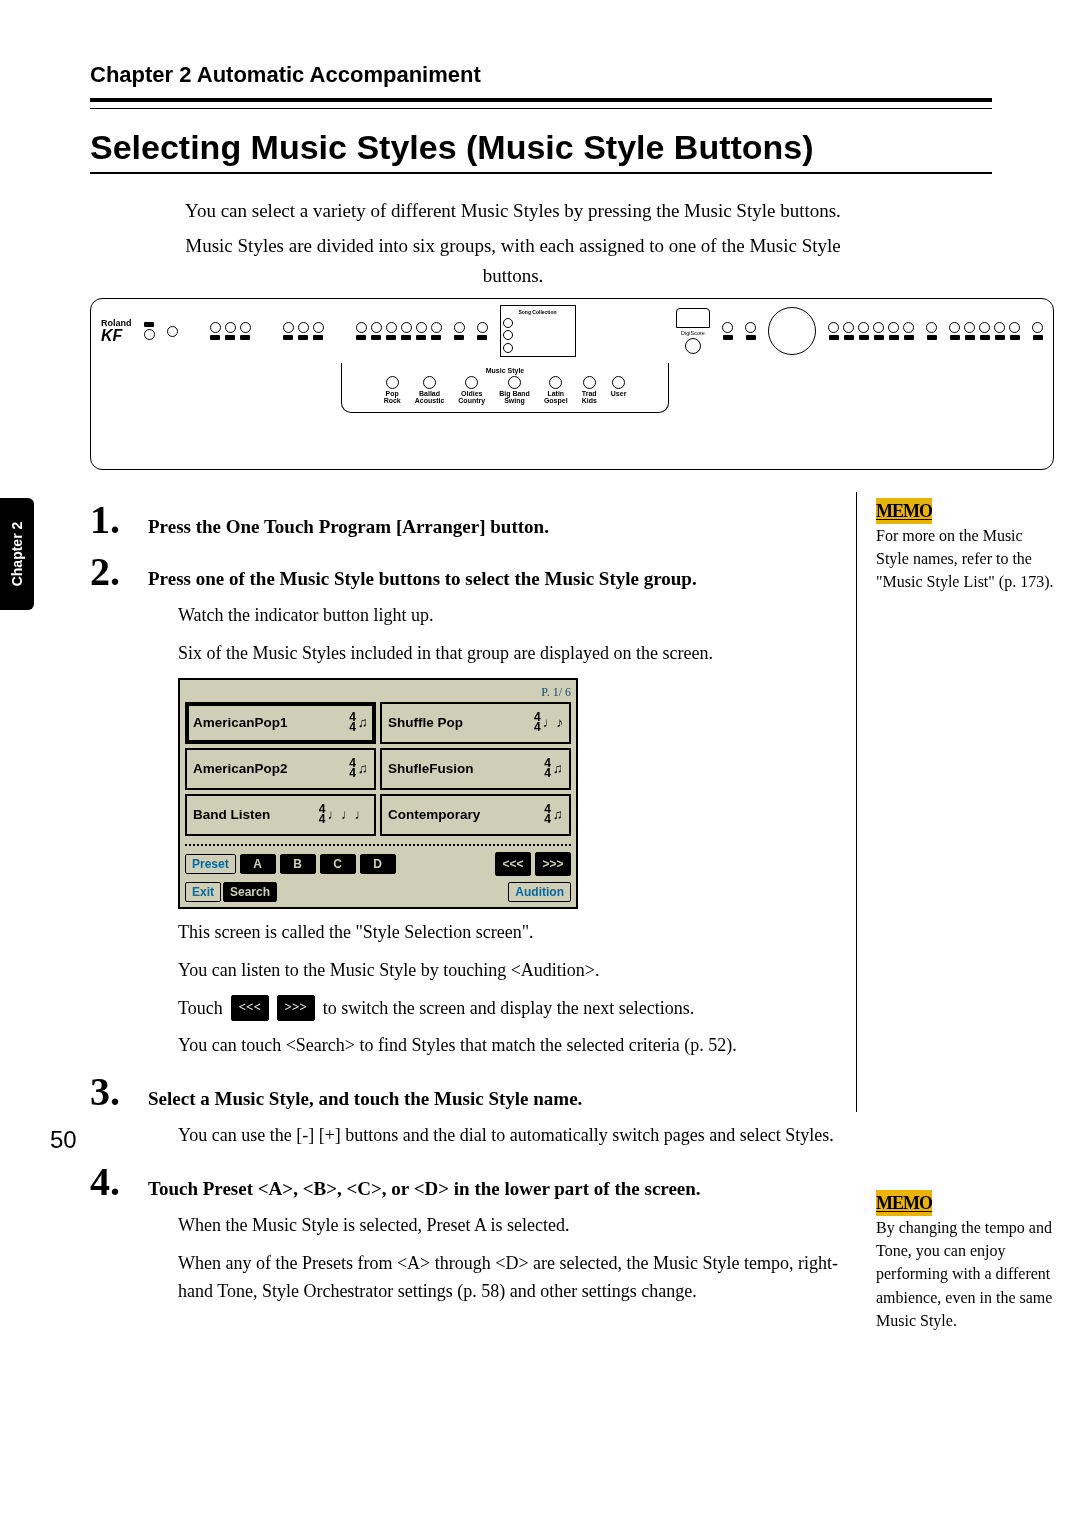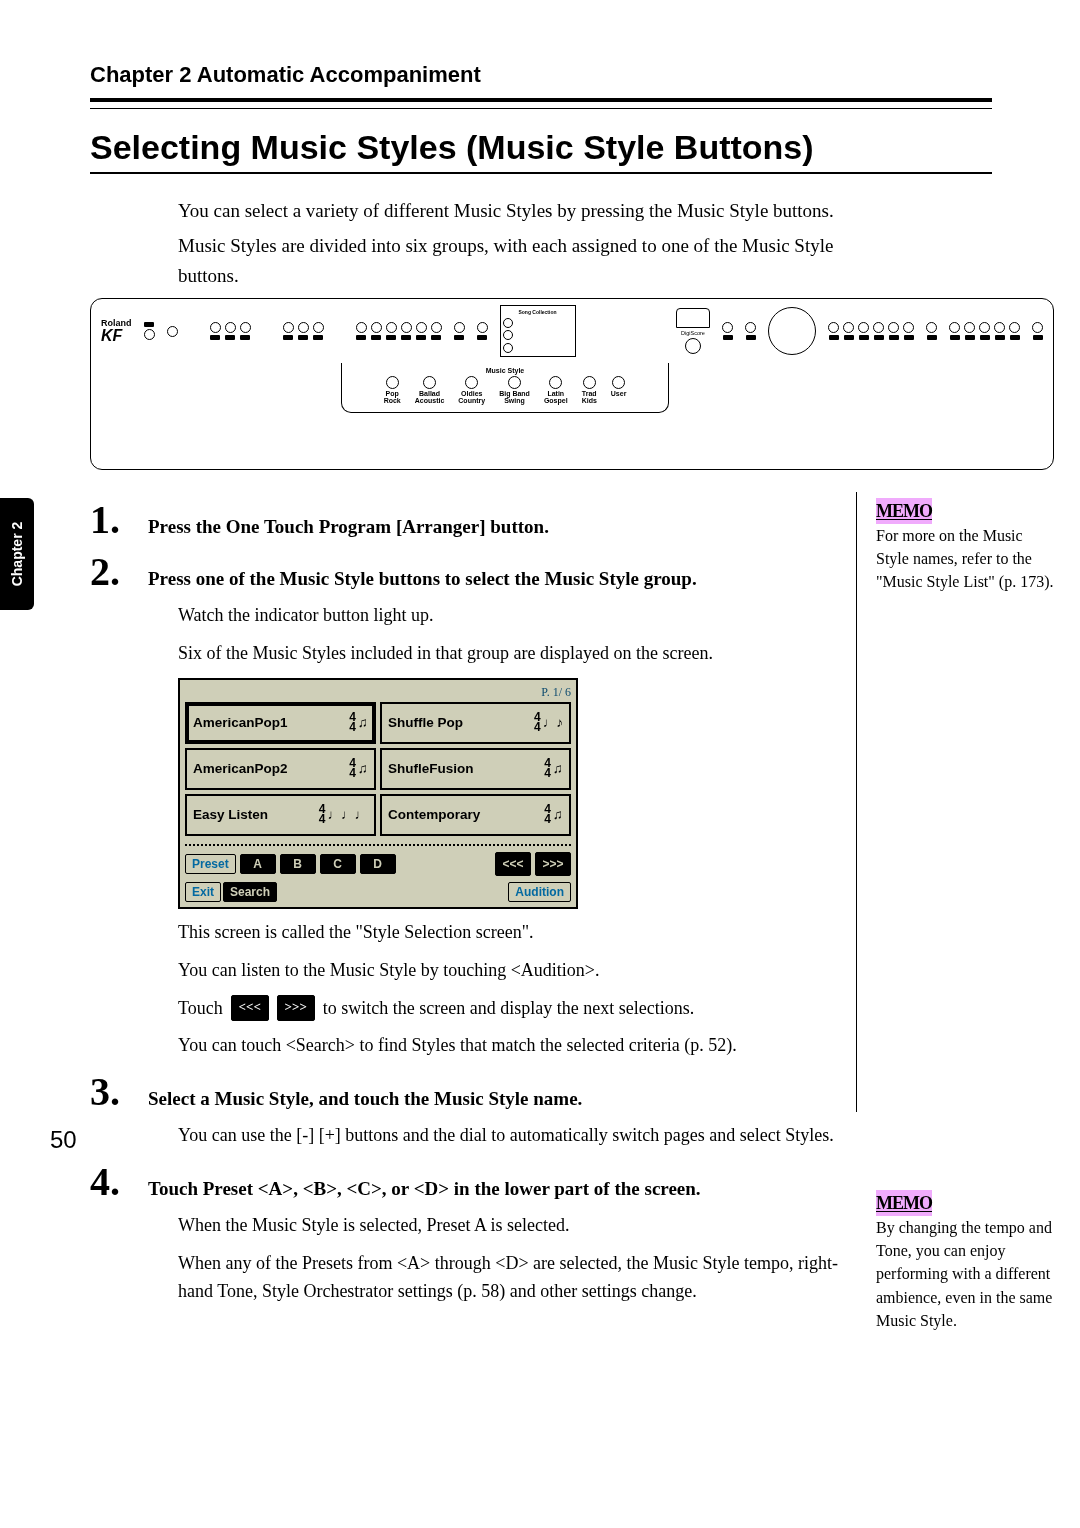--- a/index.html
+++ b/index.html
@@ -55,20 +55,21 @@
     height: 2px;
     background: #000;
   }
   .lead {
     position: absolute;
     left: 178px;
     top: 196px;
     width: 670px;
     font-size: 19px;
     line-height: 1.55;
+    text-align: center;
   }
   .panel-box {
     position: absolute;
     left: 90px;
     top: 298px;
     width: 962px;
     height: 170px;
     border: 1.5px solid #000;
     border-radius: 12px;
     overflow: hidden;
@@ -250,21 +251,21 @@
     position: absolute;
     left: 876px;
     width: 180px;
     font-size: 16px;
     line-height: 1.45;
   }
   .memo-icon {
     font-family: Georgia, serif;
     font-weight: bold;
     font-size: 18px;
-    background: #f0abfc;
+    background: #eab308;
     display:inline-block;
     letter-spacing: -1px;
   }
   .memo-icon u { text-decoration: underline; text-underline-offset: 2px;}
   .memo1 { top: 498px; }
   .memo2 { top: 1190px; }
 
   .page-num {
     position: absolute;
     left: 50px;
@@ -566,21 +567,21 @@
               <span>ShufleFusion</span>
               <span style="display: flex; align-items: center; gap: 2px;">
                 <span class="ts">
                   <span>4</span>
                   <span>4</span>
                 </span>
                 <span class="beam">♫</span>
               </span>
             </div>
             <div class="ss-cell">
-              <span>Easy Listen</span>
+              <span>Band Listen</span>
               <span style="display: flex; align-items: center; gap: 2px;">
                 <span class="ts">
                   <span>4</span>
                   <span>4</span>
                 </span>
                 <span class="beam">♩♩♩</span>
               </span>
             </div>
             <div class="ss-cell">
               <span>Contemporary</span>

